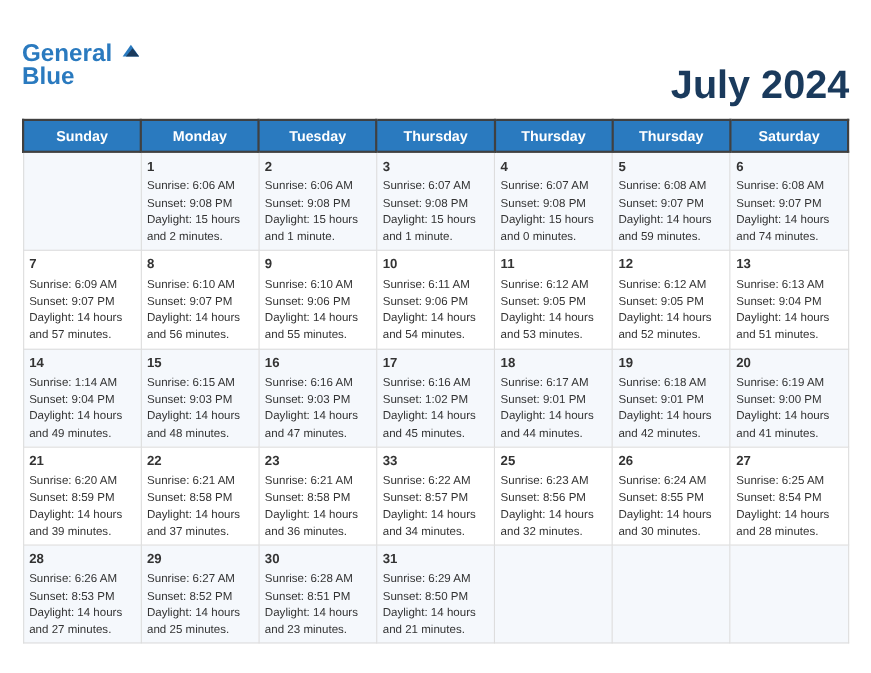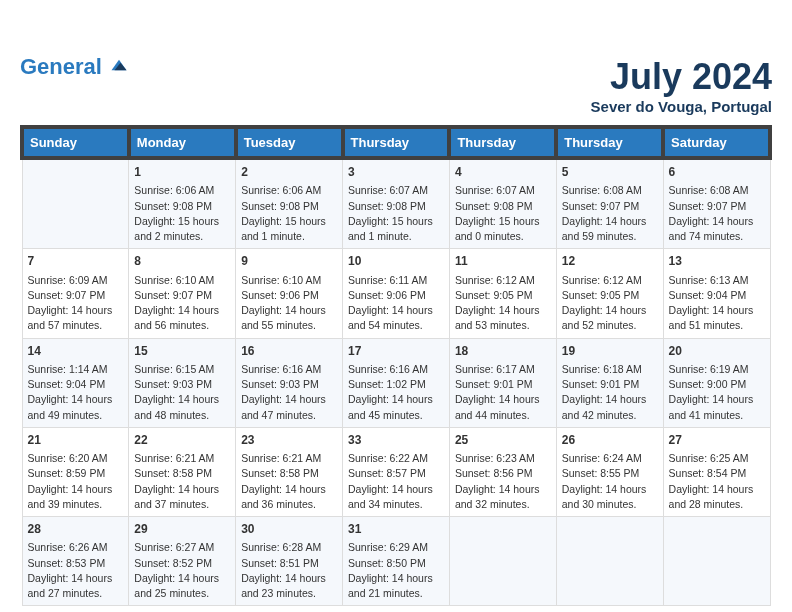--- a/index.html
+++ b/index.html
@@ -50,25 +50,25 @@
       font-weight: bold;
     }
     table {
       width: 100%;
       border-collapse: collapse;
       font-size: 11px;
     }
     thead tr th {
       background-color: #2a7abf;
       color: #fff;
-      text-align: left;
+      text-align: center;
       padding: 6px 6px;
       font-size: 13px;
       font-weight: bold;
-      border: 4px solid #404040;
+      border: 2px solid #404040;
     }
     tbody tr td {
       vertical-align: top;
       border: 1px solid #ddd;
       padding: 4px 5px;
       min-height: 80px;
       height: 88px;
       color: #333;
       line-height: 1.45;
     }
@@ -97,25 +97,27 @@
     <div>
       <div style="display:flex;align-items:center;">
         <span class="logo-text">
           <span>General</span>
           <svg class="logo-icon" viewBox="0 0 24 18" fill="none" xmlns="http://www.w3.org/2000/svg">
             <polygon points="2,16 12,2 22,16" fill="#2a7abf"></polygon>
             <polygon points="10,16 18,6 26,16" fill="#1a3a5c" transform="translate(-4,0)"></polygon>
           </svg>
         </span>
       </div>
+      <div style="display:flex;align-items:center;margin-top:-4px;">
+        <span style="font-size:22px;font-weight:bold;color:#2a7abf;">Blue</span>
+      </div>
     </div>
   </div>
   <div class="title-block">
     <div class="month-title">July 2024</div>
-    <div class="location">Sever do Vouga, Portugal</div>
   </div>
 </div>
 
 <table>
   <thead>
     <tr>
     <th>Sunday</th>
         <th>Monday</th>
         <th>Tuesday</th>
         <th>Thursday</th>

